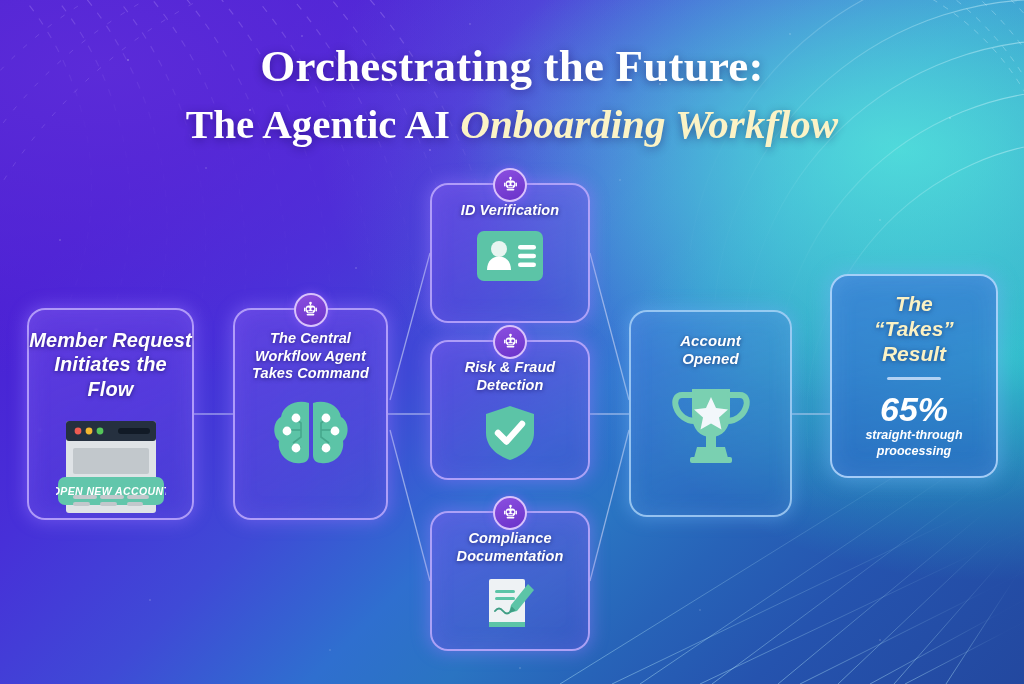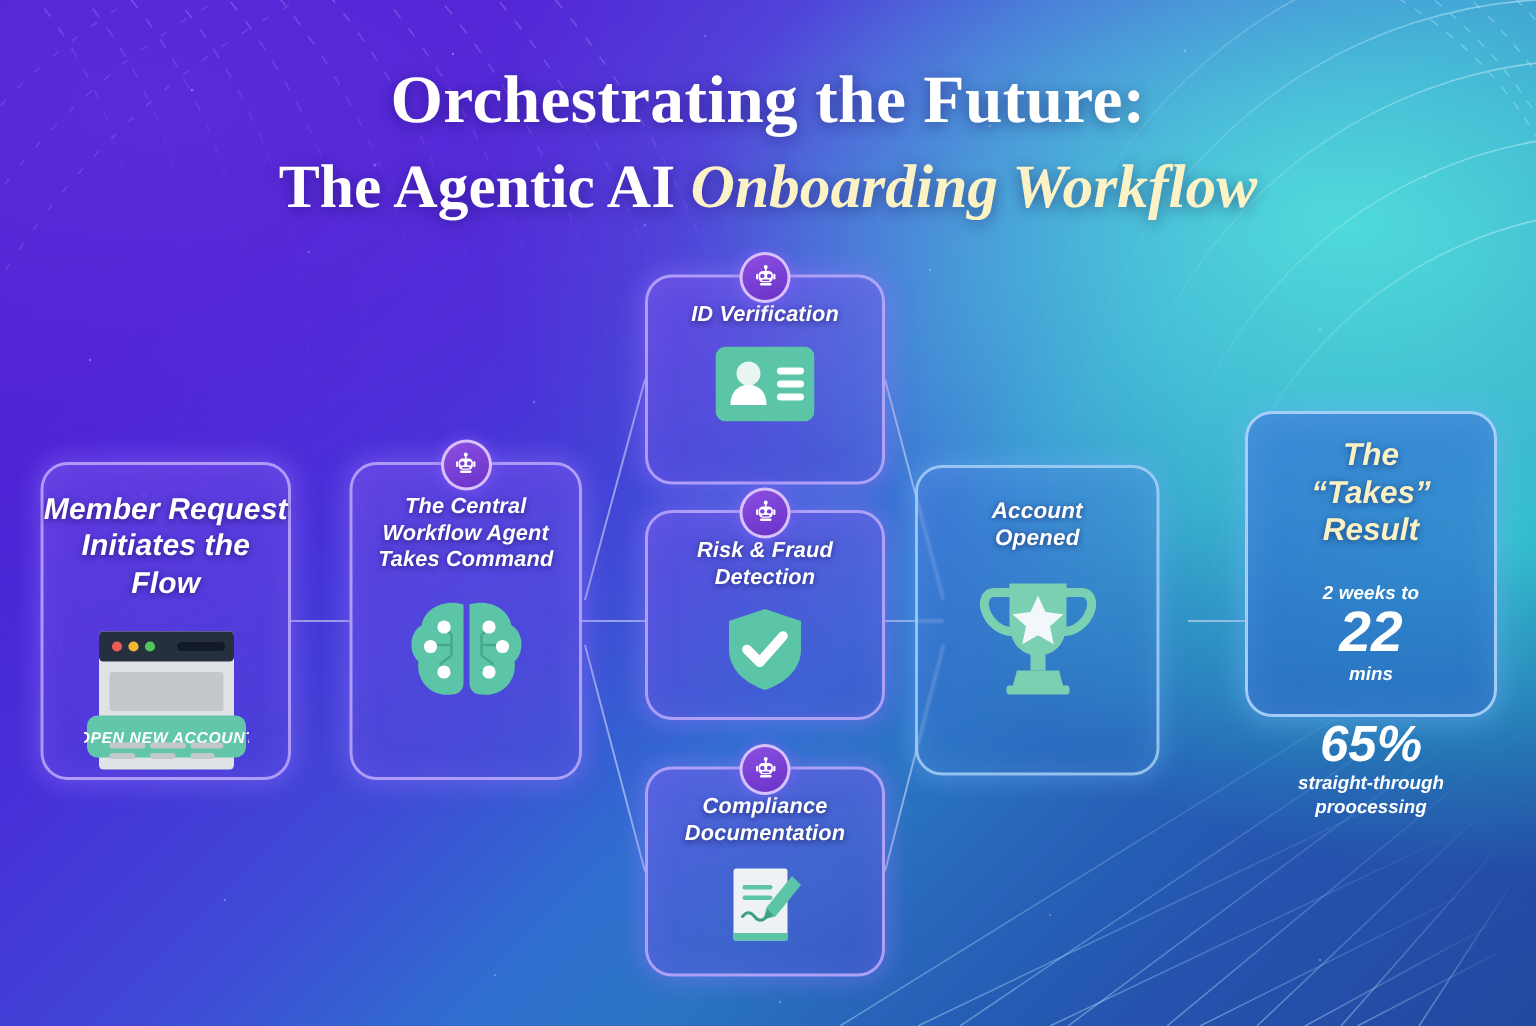--- a/index.html
+++ b/index.html
@@ -102,21 +102,21 @@
 
   
   .midcard { left:430px; width:160px; height:140px; padding-top:17px; }
   #card3 { top:183px; }
   #card4 { top:340px; }
   #card5 { top:511px; }
   .midcard .card-title { font-size:14.5px; }
   .midcard .card-icon { margin-top:11px; }
 
   
-  #card6 { left:610px; top:310px; width:163px; height:207px; padding-top:20px; }
+  #card6 { left:629px; top:310px; width:163px; height:207px; padding-top:20px; }
   #card6 .card-title { font-size:15px; }
   #card6 .card-icon { margin-top:16px; }
 
   
   #card7 {
     left:830px; top:274px; width:168px; height:204px;
     padding-top:16px; justify-content:flex-start;
     border-color:rgba(185,220,255,0.85);
     box-shadow:0 0 18px 4px rgba(110,175,245,0.45),
                inset 0 0 24px rgba(150,205,255,0.18);
@@ -445,25 +445,20 @@
     </div>
   </div>
 
   <div class="card" id="card7">
     <div class="result-title">
       <div>The</div>
       <div>“Takes”</div>
       <div>Result</div>
     </div>
 
-    <div class="stat-block" style="margin-top:22px;">
-      <div class="stat-small">2 weeks to</div>
-      <div class="stat-big">22</div>
-      <div class="stat-unit">mins</div>
-    </div>
 
     <div class="stat-divider"></div>
 
     <div class="stat-block">
       <div class="stat-pct">65%</div>
       <div class="stat-cap">
         <div>straight-through</div>
         <div>proocessing</div>
       </div>
     </div>

